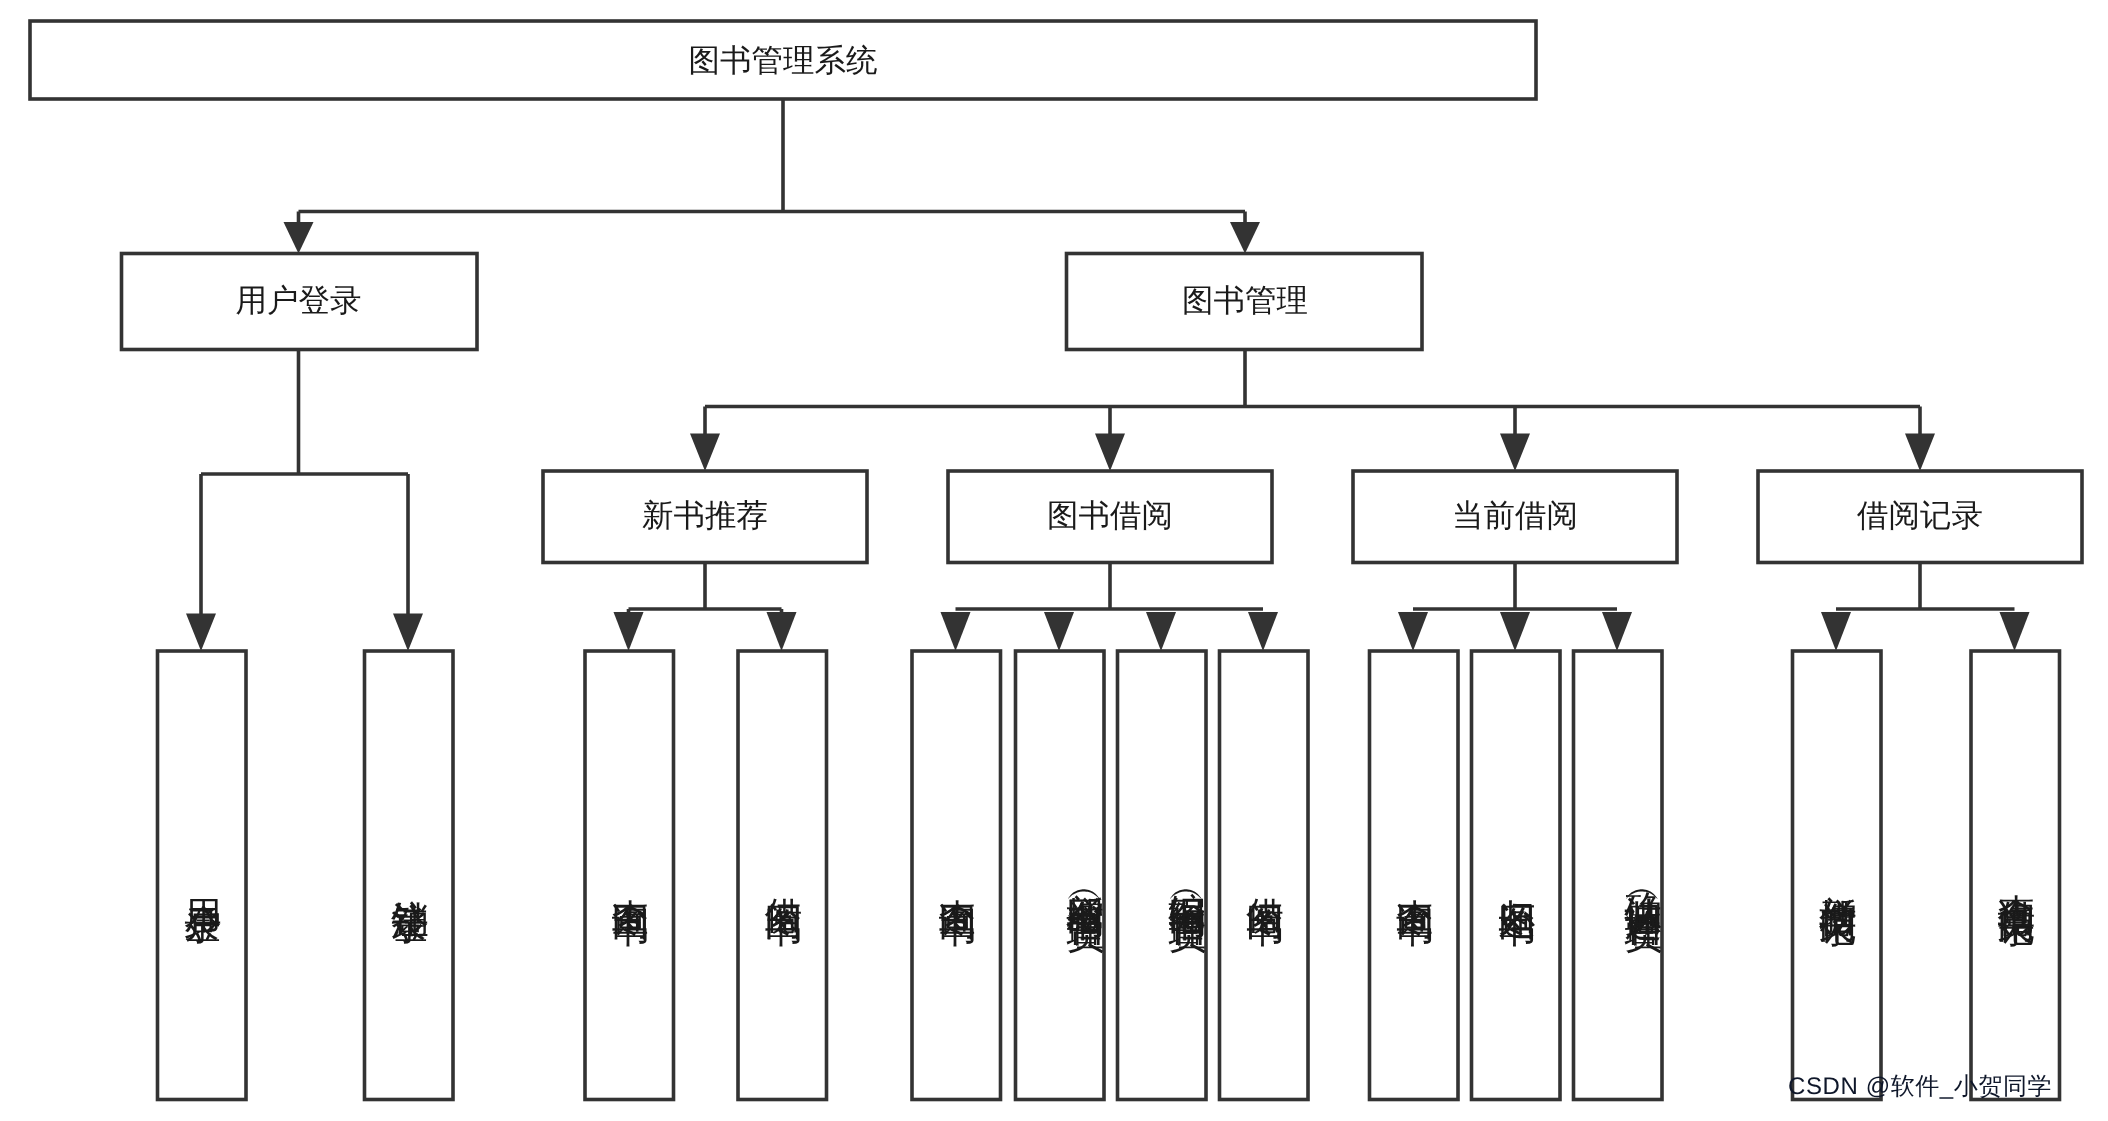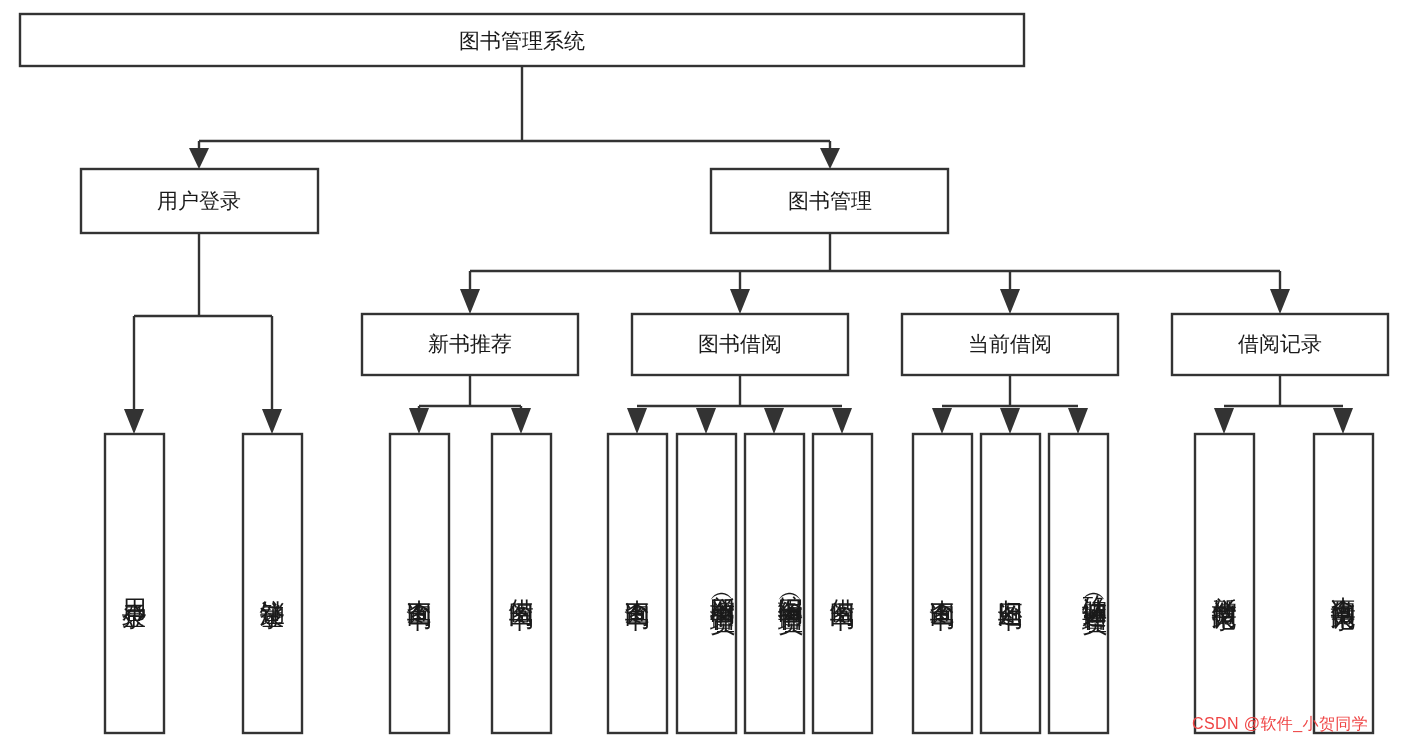--- a/index.html
+++ b/index.html
@@ -61,21 +61,21 @@
     white-space: nowrap;
     text-align: center;
     pointer-events: none;
   }
   .watermark {
     position: absolute;
     left: 1192px;
     top: 714px;
     font-family: "Liberation Sans", "DejaVu Sans", sans-serif;
     font-size: 16px;
-    color: #ef4444;
+    color: #0f172a;
     white-space: nowrap;
     letter-spacing: 0.4px;
   }
 </style>
 </head>
 <body>
 
 <div id="diagram-root">
 
   <svg id="tree-svg" viewBox="0 0 1405 747" xmlns="http://www.w3.org/2000/svg">

